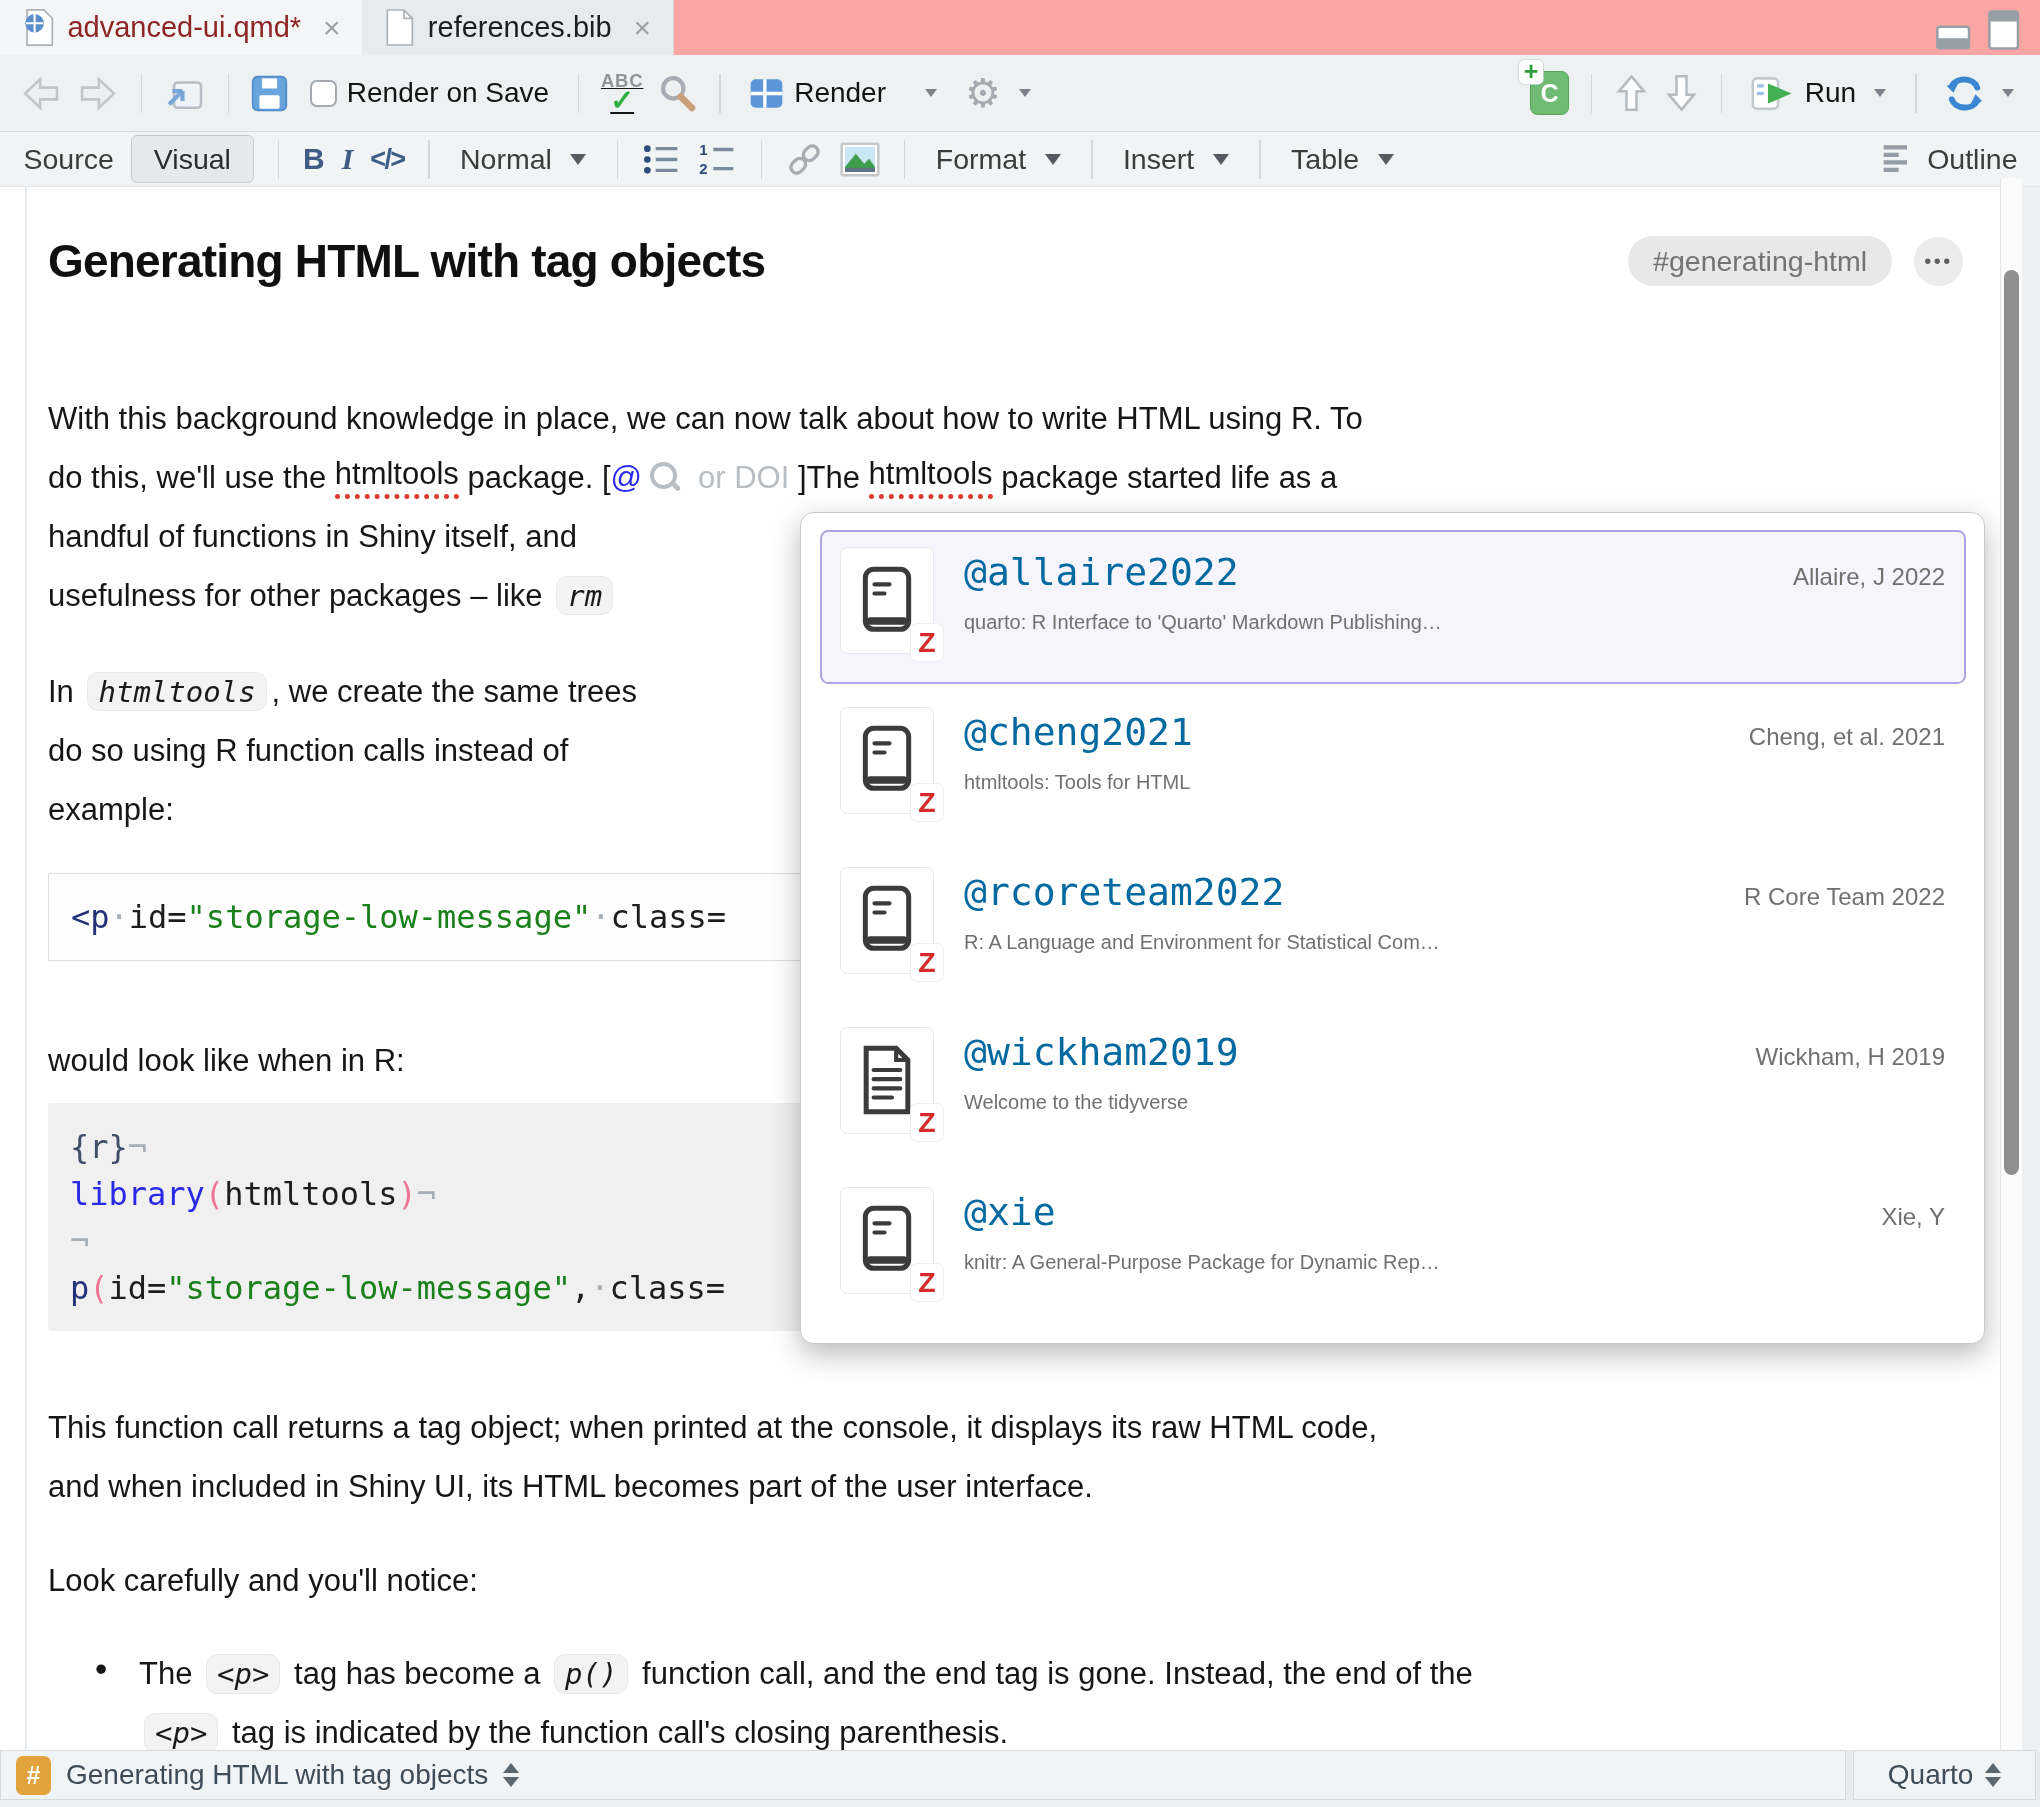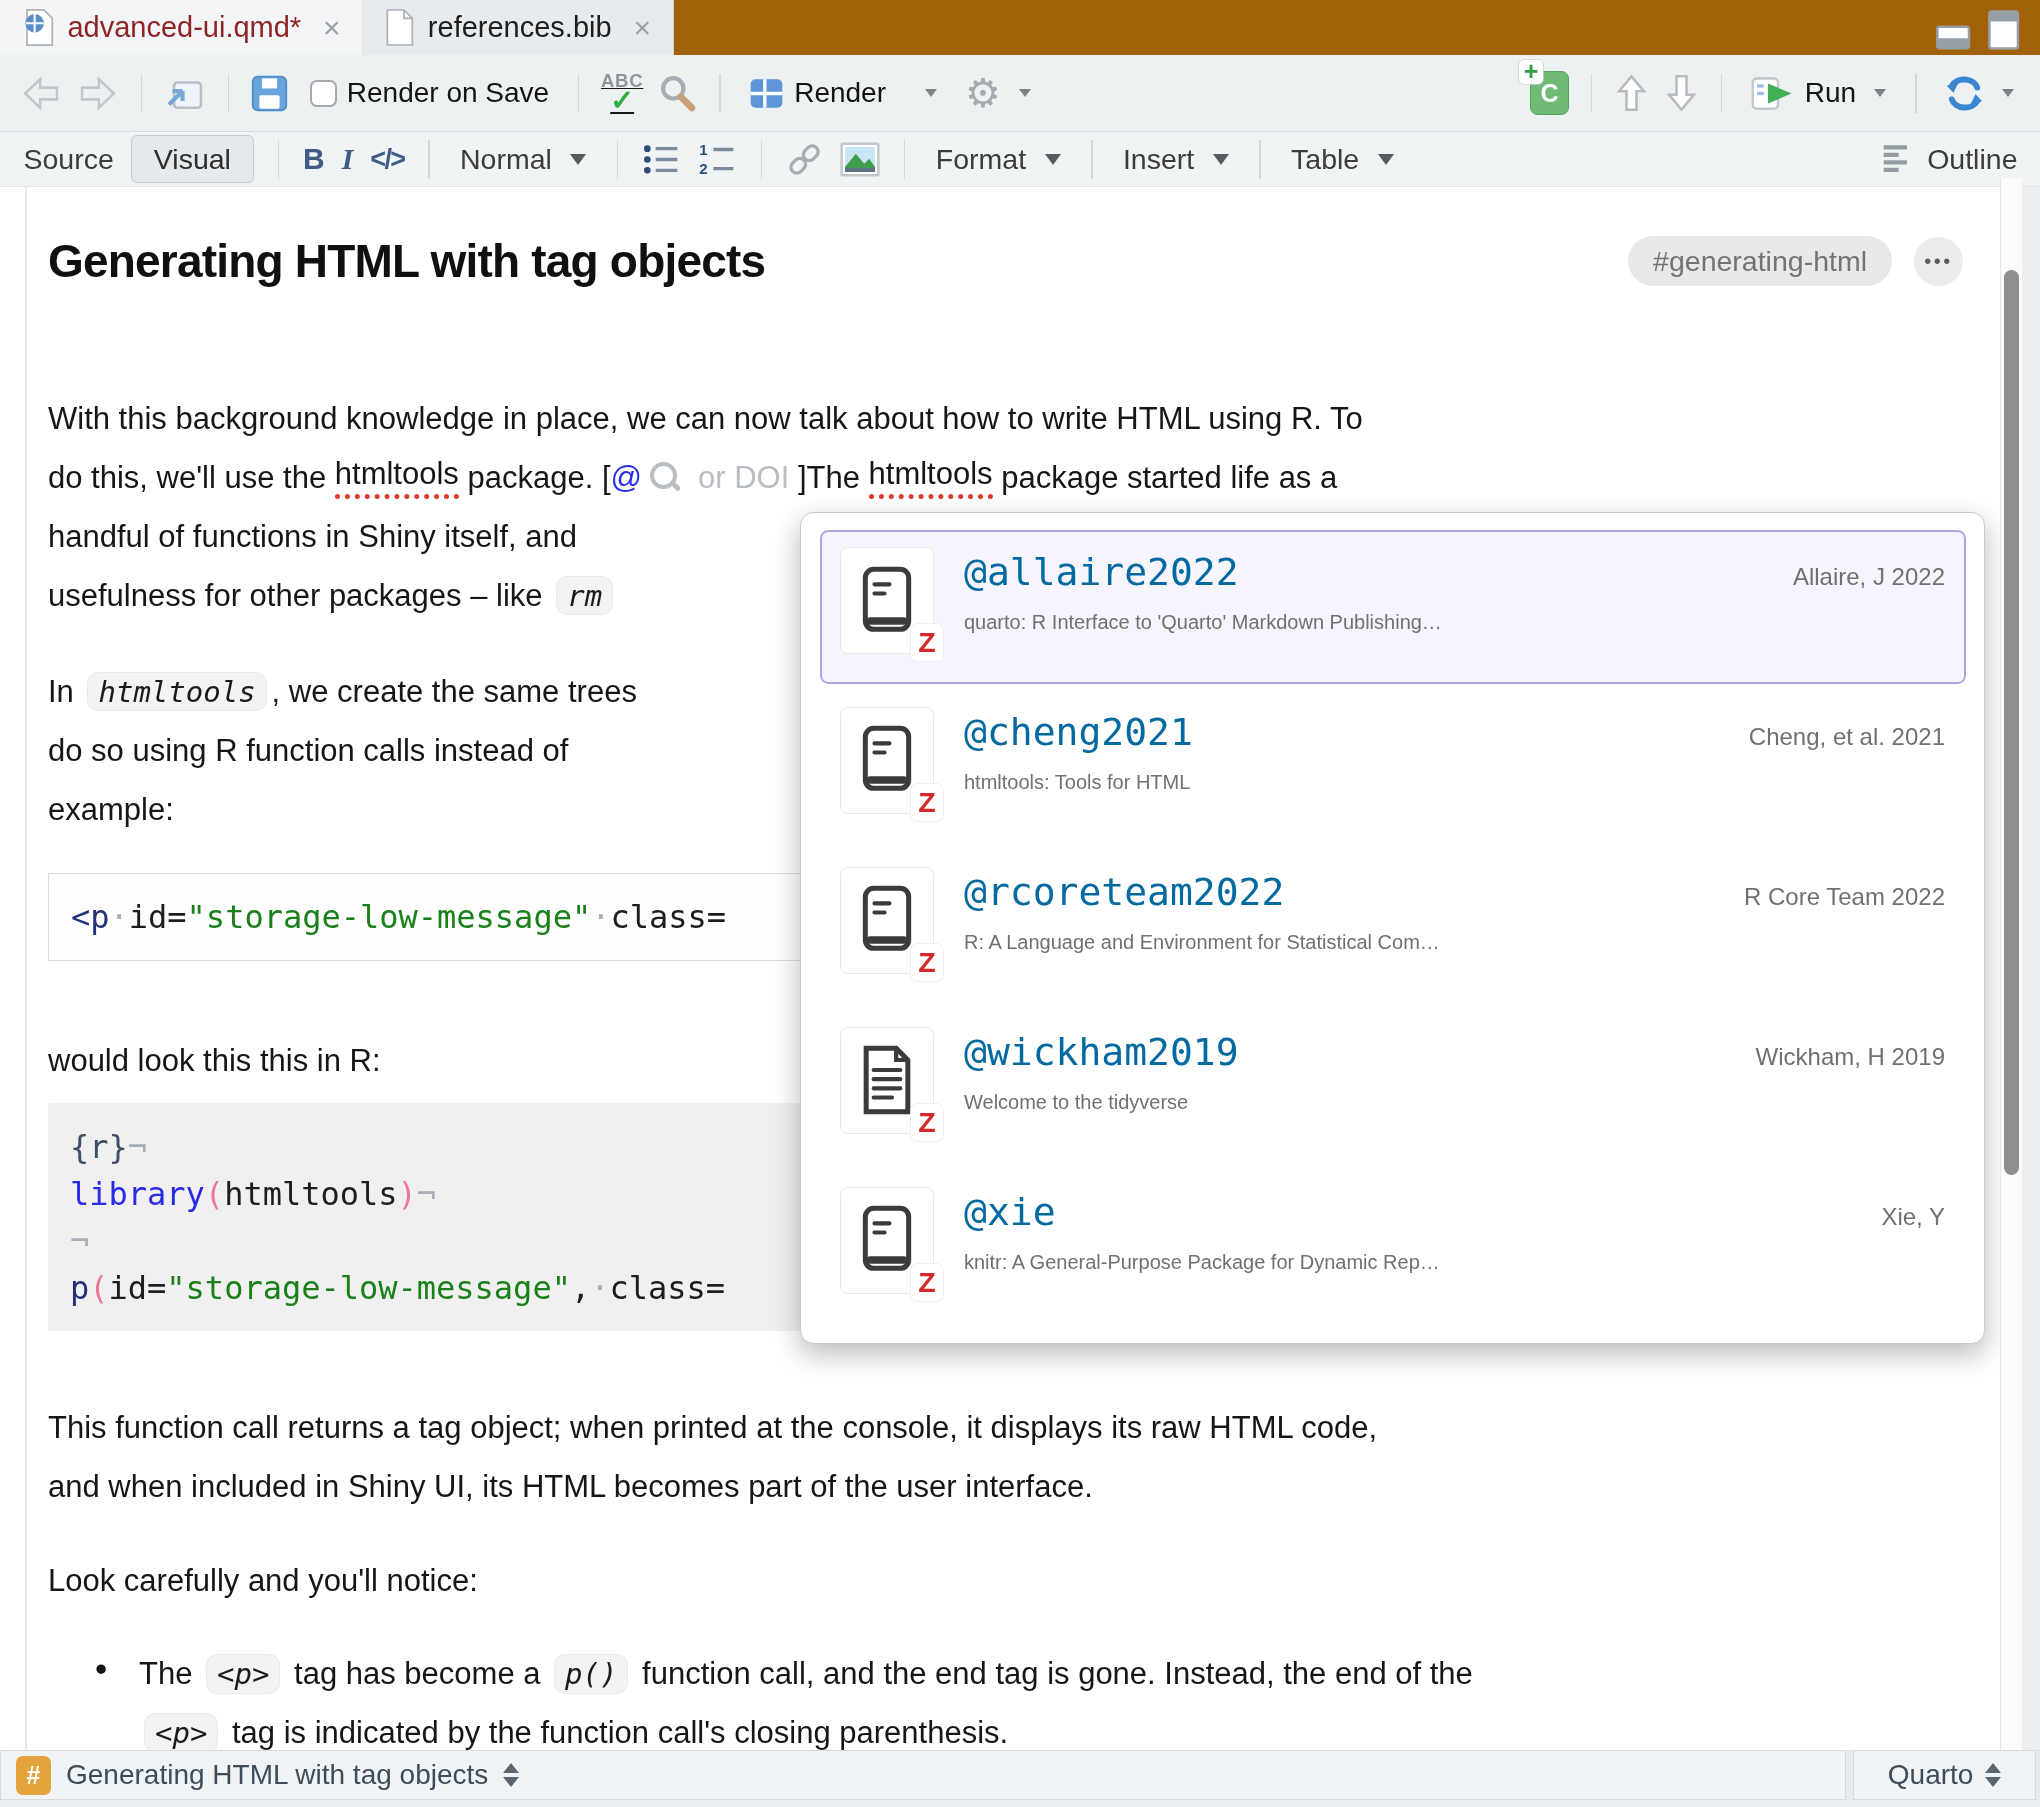--- a/index.html
+++ b/index.html
@@ -1,20 +1,20 @@
 <!DOCTYPE html>
 <html style="font-size:13.4px"><head>
 <meta charset="utf-8">
 <style>
   * { margin:0; padding:0; box-sizing:border-box; }
   html,body { width:2041px; height:1807px; }
   body { position:relative; background:#edf0f2; font-family:"Liberation Sans", sans-serif; color:#161616; overflow:hidden; }
 
   
-  .tabbar { height:55px; background:#a16207; display:flex; align-items:stretch; position:relative; }
+  .tabbar { height:55px; background:#fca5a5; display:flex; align-items:stretch; position:relative; }
   .tab { display:flex; align-items:center; padding:0 22px; font-size:29px; gap:13.4px; cursor:default; }
   .tab.active { background:#f3f5f6; color:#8f2424; }
   .tab.inactive { background:#e8ebed; color:#1d1d1d; border-right:1.7px solid #d2d6d9; }
   .tab .close { color:#9aa1a7; font-size:30px; margin-left:8.4px; }
   .win-controls { position:absolute; right:18.5px; top:8.4px; display:flex; align-items:flex-end; gap:11.7px; }
 
   
   .toolbar { height:77px; background:#eef1f2; border-bottom:1.7px solid #d7dbdd; display:flex; align-items:center; padding:0 20px; gap:15px; }
   .tb-divider { width:1.7px; height:39px; background:#d3d7d9; margin:0 6.7px; flex:0 0 auto; }
   .tb-btn { display:flex; align-items:center; gap:10px; padding:5px 6.7px; border-radius:5px; }
@@ -291,21 +291,21 @@
       </div>
     <div class="para p2">
         <div class="line"><span class="sg-t">In </span><span class="sg-code">htmltools</span><span class="sg-t">, we create the same trees</span></div>
         <div class="line"><span class="sg-t">do so using R function calls instead of</span></div>
         <div class="line"><span class="sg-t">example:</span></div>
       </div>
     <div class="codeblock cb-bordered">
         <div class="cline"><span class="cd-tag">&lt;p</span><span class="cd-d">·</span><span class="cd-t">id=</span><span class="cd-s">"storage-low-message"</span><span class="cd-d">·</span><span class="cd-t">class=</span></div>
       </div>
     <div class="para p-r-intro">
-        <div class="line"><span class="sg-t">would look this this in R:</span></div>
+        <div class="line"><span class="sg-t">would look like when in R:</span></div>
       </div>
     <div class="codeblock cb-gray">
         <div class="cline"><span class="cd-brace">{r}</span><span class="cd-nl">¬</span></div>
         <div class="cline"><span class="cd-k">library</span><span class="cd-p">(</span><span class="cd-t">htmltools</span><span class="cd-p">)</span><span class="cd-nl">¬</span></div>
         <div class="cline"><span class="cd-nl">¬</span></div>
         <div class="cline"><span class="cd-tag">p</span><span class="cd-p">(</span><span class="cd-t">id=</span><span class="cd-s">"storage-low-message"</span><span class="cd-t">,</span><span class="cd-d">·</span><span class="cd-t">class=</span></div>
       </div>
     <div class="para p3">
         <div class="line"><span class="sg-t">This function call returns a tag object; when printed at the console, it displays its raw HTML code,</span></div>
         <div class="line"><span class="sg-t">and when included in Shiny UI, its HTML becomes part of the user interface.</span></div>

